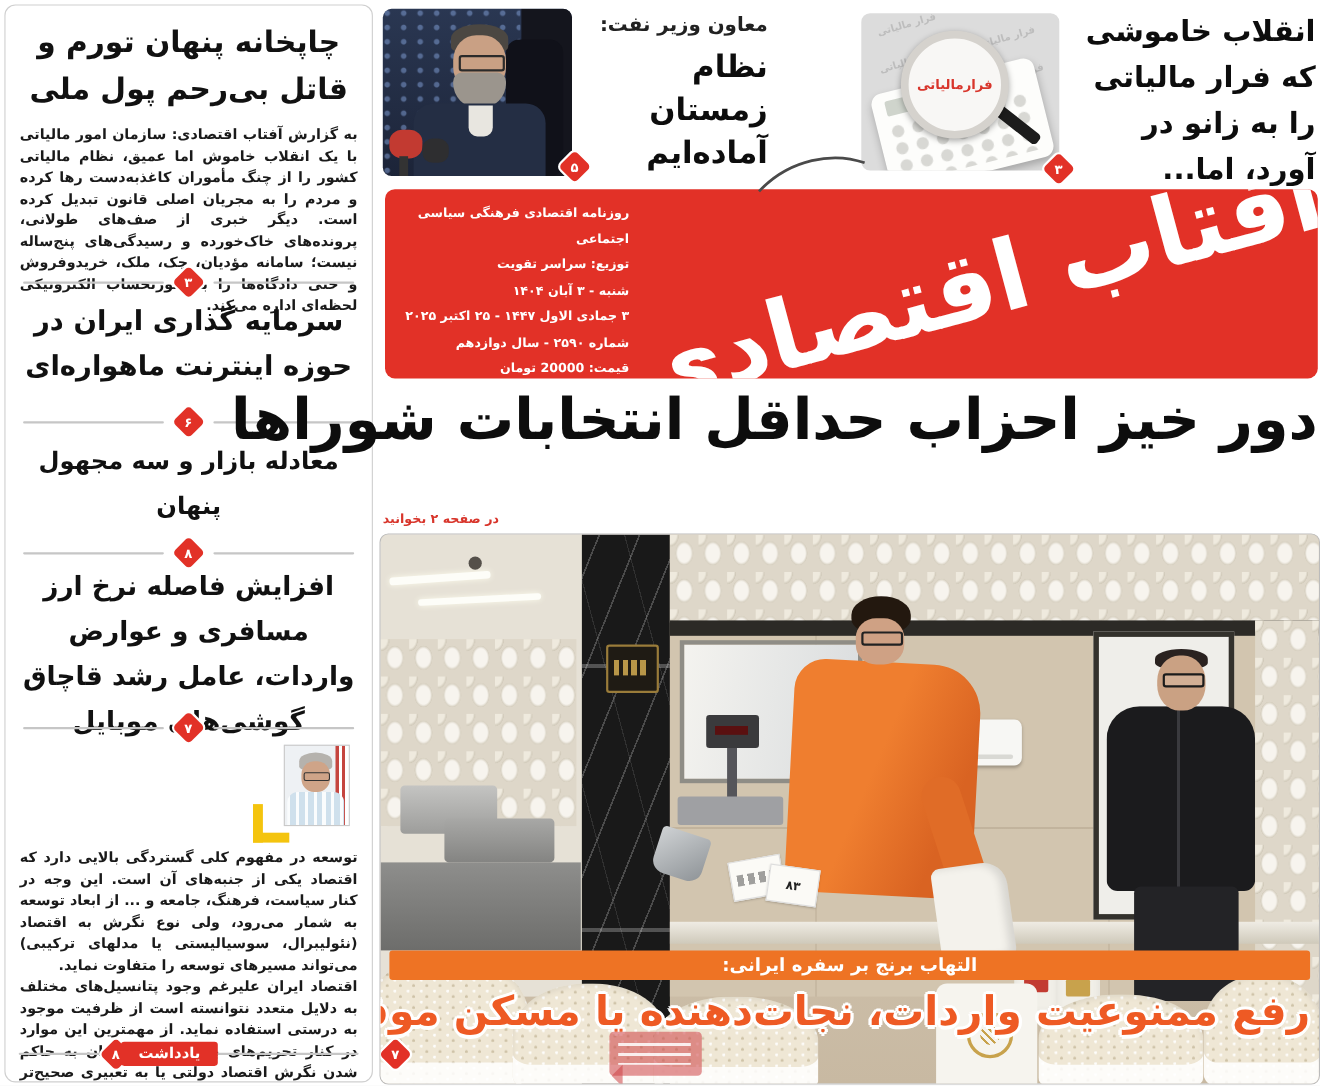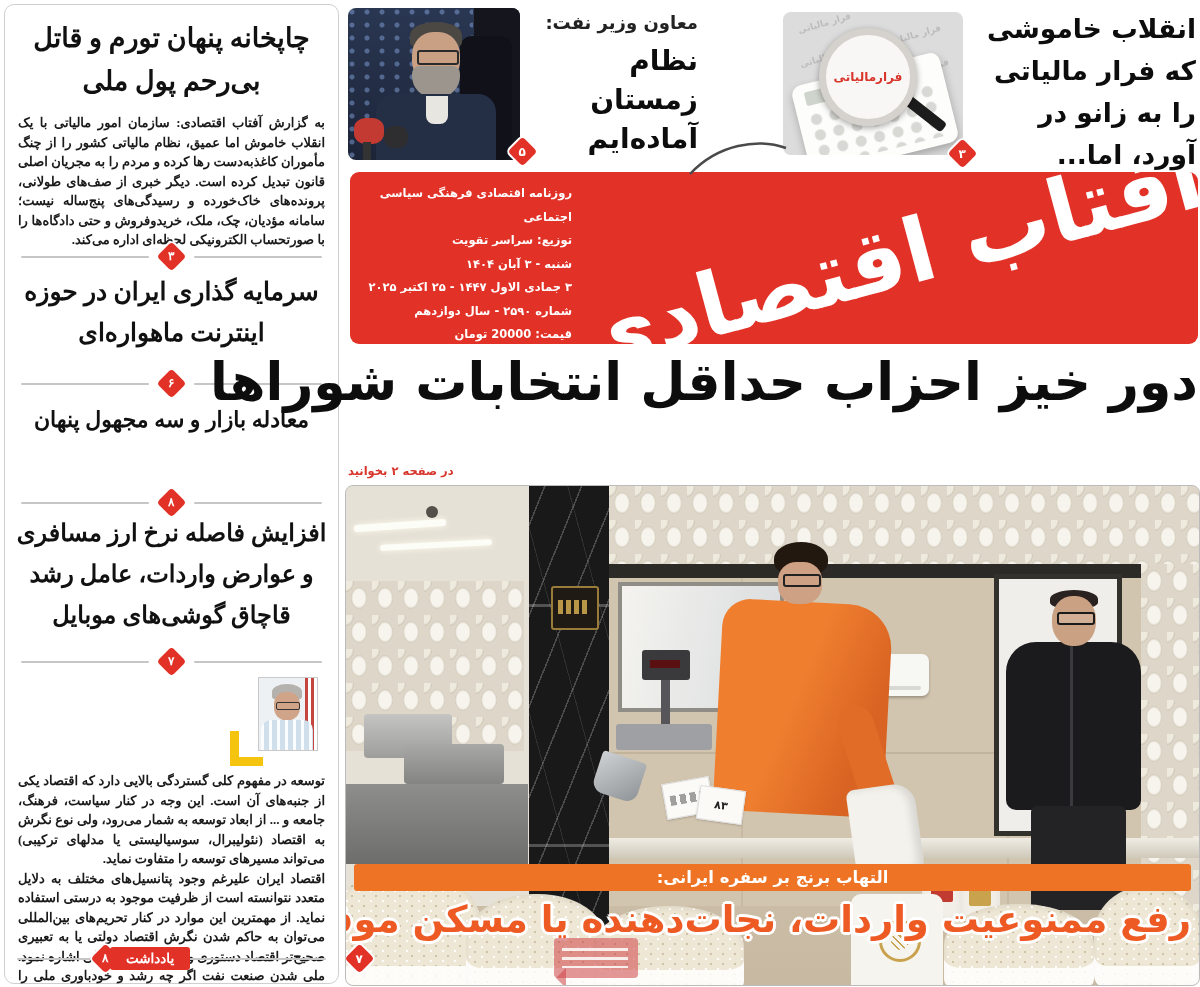--- a/index.html
+++ b/index.html
@@ -2,21 +2,21 @@
 <html><head>
 <meta charset="utf-8">
 <style>
   html,body{margin:0;padding:0;background:#f5f5f5;}
   .page{position:relative;width:1200px;height:987px;background:#ffffff;overflow:hidden;
         font-family:"DejaVu Sans", sans-serif;}
   .abs{position:absolute;}
   .rtl{direction:rtl;unicode-bidi:embed;}
 
   
-  .left-col{left:4px;top:4px;width:333px;height:978px;border:1.5px solid #cfcfcf;border-radius:10px;font-family:Liberation Serif, serif;}
+  .left-col{left:4px;top:4px;width:333px;height:978px;border:1.5px solid #cfcfcf;border-radius:10px;}
   .lc-title{left:8px;right:8px;text-align:center;font-weight:bold;color:#111;}
   .lc-title1{top:12px;font-size:27px;line-height:43px;}
   .lc-body{left:13px;right:13px;font-size:13px;line-height:19.5px;font-weight:600;color:#1a1a1a;
            text-align:justify;white-space:pre-line;}
   .divider{left:16px;right:16px;display:flex;align-items:center;gap:12px;}
   .divider .ln{flex:1;height:2px;background:#c6c6c6;border-radius:2px;}
   .diamond{width:21px;height:21px;background:#e23127;transform:rotate(45deg);border-radius:4px;
            box-shadow:0 0 0 2px #fff;display:flex;align-items:center;justify-content:center;flex:0 0 auto;}
   .diamond span{transform:rotate(-45deg);color:#fff;font-size:12px;font-weight:bold;}
   .lc-h2{top:266px;font-size:25px;line-height:41px;}

